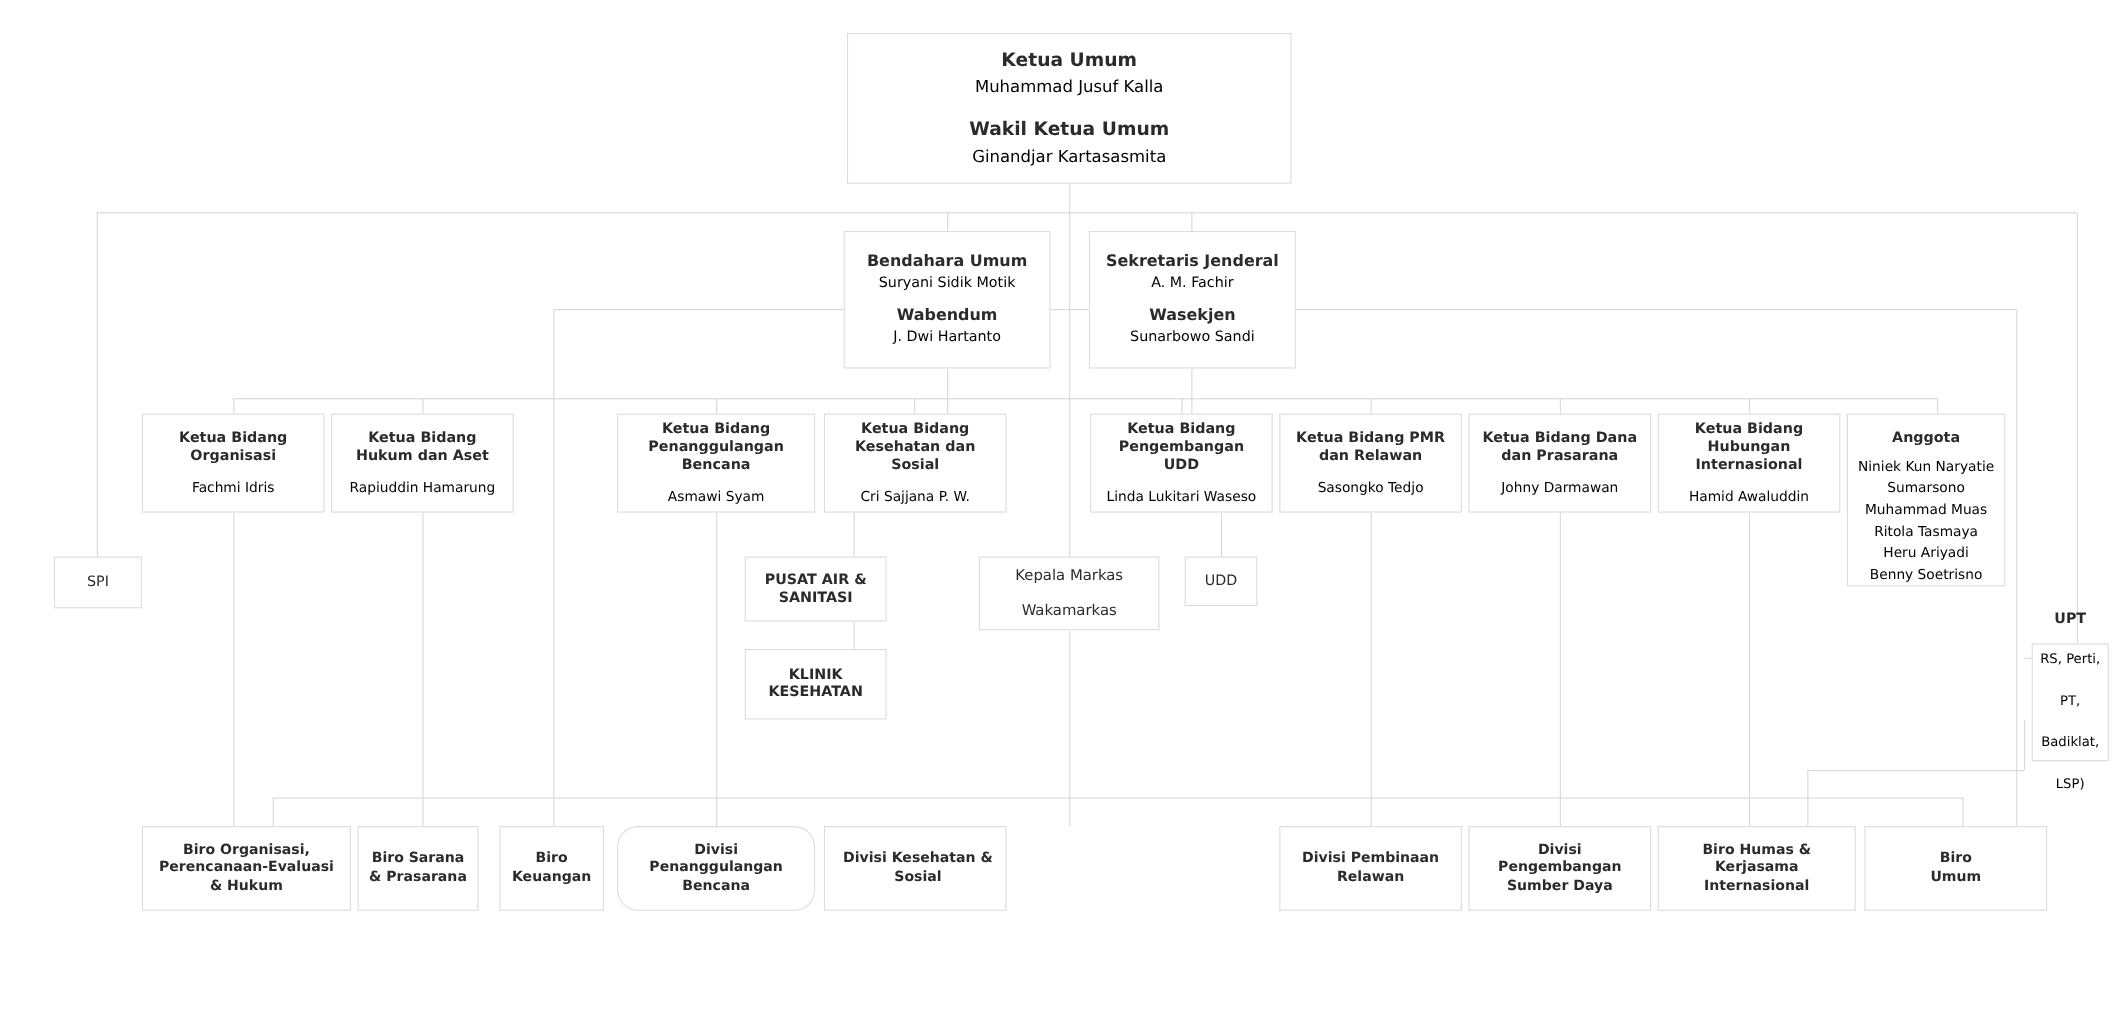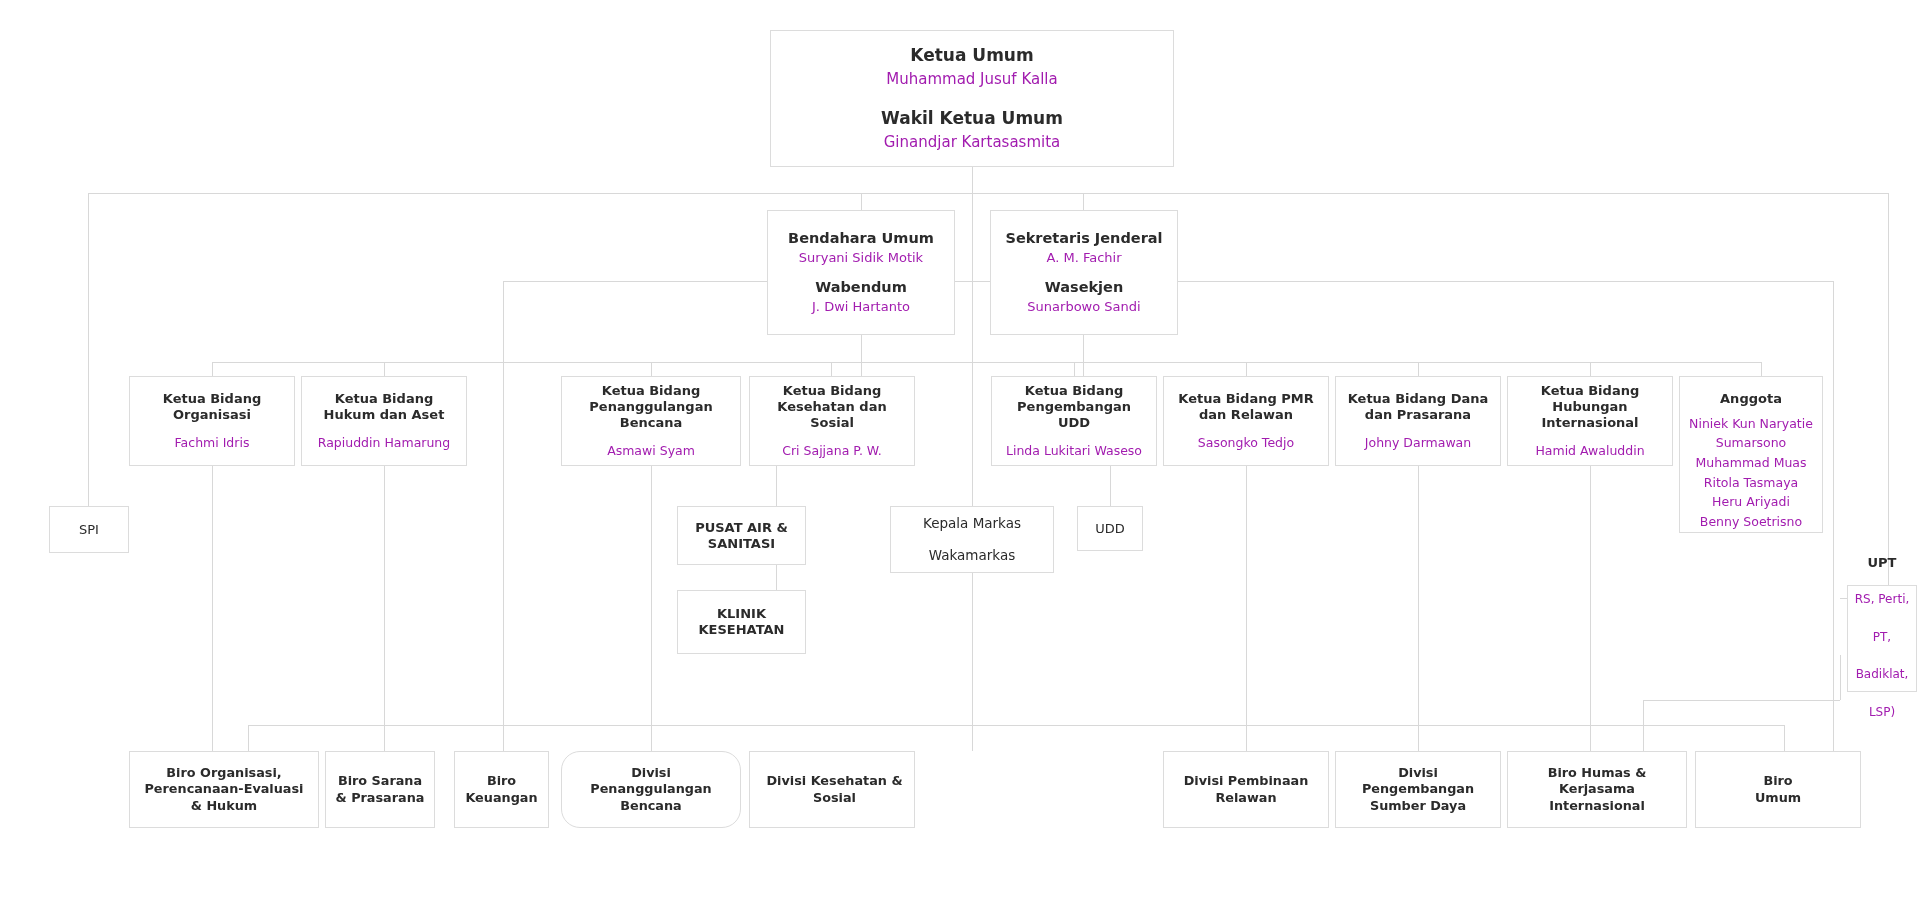--- a/index.html
+++ b/index.html
@@ -40,21 +40,21 @@
     text-align: center;
     padding: 6px 7px;
     z-index: 5;
   }
   .ttl {
     font-weight: bold;
     color: #2b2b2b;
     line-height: 1.22;
   }
   .sub {
-    color: #a21caf;
+    color: #000000;
     line-height: 1.25;
   }
 
   
   .node.root { padding: 14px 4px; justify-content: space-between; }
   .node.root .ttl { font-size: 17px; }
   .node.root .sub { font-size: 15px; margin-top: 3px; }
   .node.root .gap { height: 16px; }
 
   

